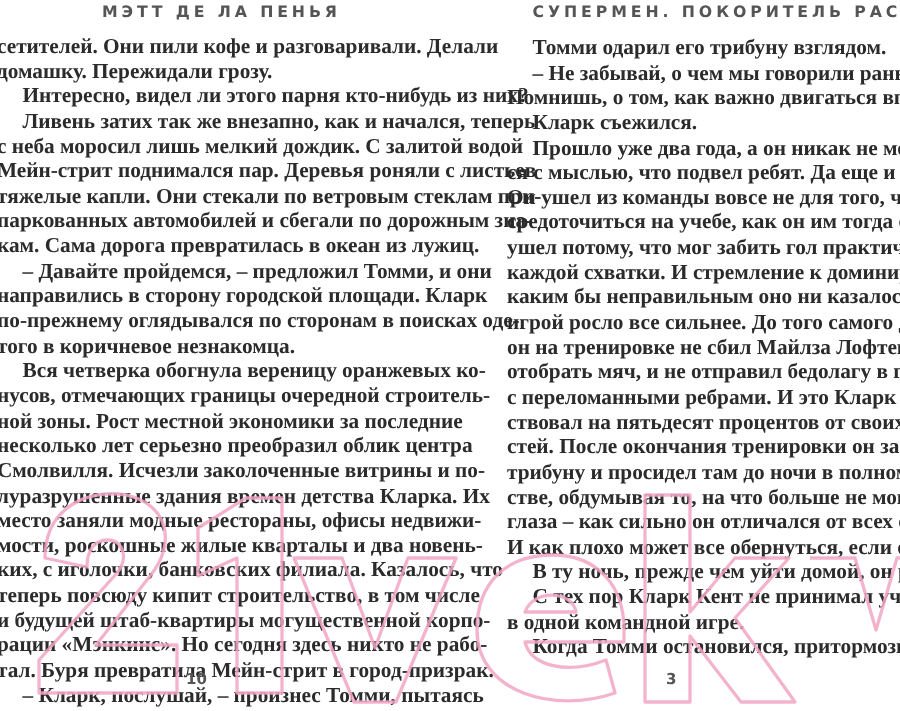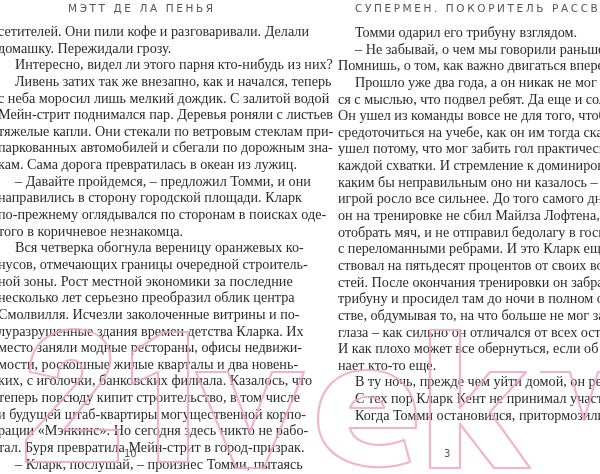--- a/index.html
+++ b/index.html
@@ -2,21 +2,21 @@
 <html><head>
 <meta charset="utf-8">
 <style>
   html, body { margin:0; padding:0; }
   body {
     width:600px; height:474px; overflow:hidden; position:relative;
     background:#ffffff;
     font-family:"Liberation Serif","DejaVu Serif",serif;
     color:#2b2b2b;
   }
-  .page { position:absolute; top:0; height:370px; }
+  .page { position:absolute; top:0; height:370px;font-weight:bold; }
   .page-left { left:0; width:300px; }
   .page-right { left:300px; width:300px; }
   .running-head {
     position:absolute; top:2px;
     font-family:"DejaVu Sans","Liberation Sans",sans-serif;
     font-size:10.5px; letter-spacing:2.6px; color:#555;
     white-space:nowrap;
   }
   .page-left .running-head { left:68px; }
   .page-right .running-head { left:55px; }
@@ -78,40 +78,41 @@
     </div>
   <div class="folio">10</div>
 </div>
 
 <div class="page page-right">
   <div class="running-head">СУПЕРМЕН. ПОКОРИТЕЛЬ РАССВЕТА</div>
   <div class="text-block" id="right-text">
       <span class="line indent last">Томми одарил его трибуну взглядом.</span>
       <span class="line indent">– Не забывай, о чем мы говорили раньше, братан.</span>
       <span class="line">Помнишь, о том, как важно двигаться вперед? О поль-</span>
+      <span class="line indent last">Кларк съежился.</span>
       <span class="line indent">Прошло уже два года, а он никак не мог справить-</span>
       <span class="line">ся с мыслью, что подвел ребят. Да еще и солгал им.</span>
       <span class="line">Он ушел из команды вовсе не для того, чтобы со-</span>
       <span class="line">средоточиться на учебе, как он им тогда сказал. Он</span>
       <span class="line">ушел потому, что мог забить гол практически после</span>
       <span class="line">каждой схватки. И стремление к доминированию –</span>
       <span class="line">каким бы неправильным оно ни казалось – с каждой</span>
       <span class="line">игрой росло все сильнее. До того самого дня, пока</span>
       <span class="line">он на тренировке не сбил Майлза Лофтена, пытаясь</span>
       <span class="line">отобрать мяч, и не отправил бедолагу в госпиталь</span>
       <span class="line">с переломанными ребрами. И это Кларк еще дей-</span>
       <span class="line">ствовал на пятьдесят процентов от своих возможно-</span>
       <span class="line">стей. После окончания тренировки он забрался на</span>
       <span class="line">трибуну и просидел там до ночи в полном одиноче-</span>
       <span class="line">стве, обдумывая то, на что больше не мог закрывать</span>
       <span class="line">глаза – как сильно он отличался от всех остальных.</span>
       <span class="line">И как плохо может все обернуться, если об этом уз-</span>
-      <span class="line last">нает кто-то еще.</span>
       <span class="line indent">В ту ночь, прежде чем уйти домой, он решил по-</span>
       <span class="line indent">С тех пор Кларк Кент не принимал участие ни</span>
+      <span class="line last">в одной командной игре.</span>
       <span class="line indent">Когда Томми остановился, притормозили и все</span>
     </div>
   <div class="folio">3</div>
 </div>
 
 <svg class="watermark" viewBox="0 0 600 474" xmlns="http://www.w3.org/2000/svg">
   <g fill="none" stroke="#f3a6c4" stroke-width="2.2" stroke-linejoin="round" opacity="0.85">
 
     <path d="M30 372 C30 336 62 326 84 330 C112 336 118 362 100 384 L64 430 L118 430 L118 462 L26 462 L26 440 L78 382 C86 372 82 360 72 360 C62 360 58 368 58 378 Z"></path>
 

